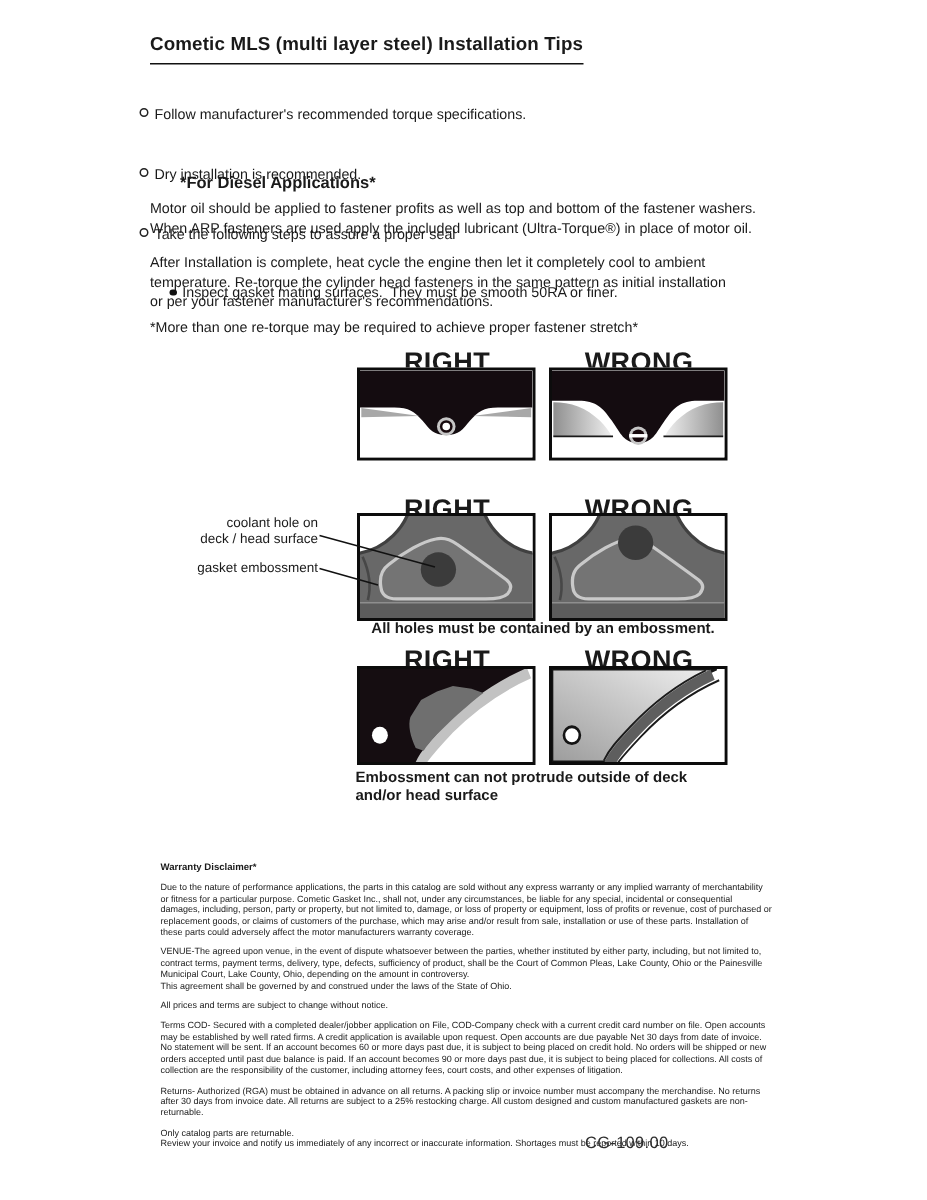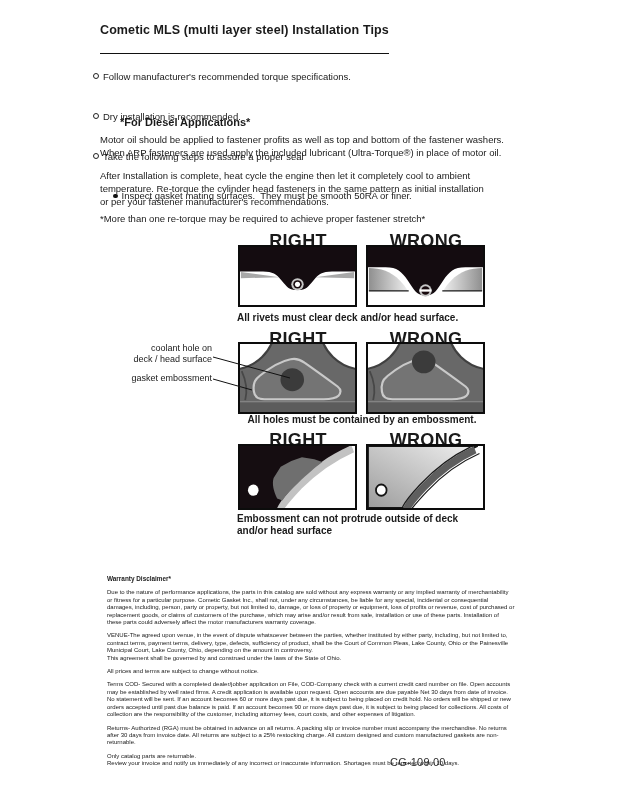--- a/index.html
+++ b/index.html
@@ -1,19 +1,19 @@
 <!DOCTYPE html>
 <html><head>
 <meta charset="utf-8">
 <style>
   html,body{margin:0;padding:0;background:#ffffff;}
   .page{position:relative;width:618px;height:800px;background:#ffffff;overflow:hidden;
         font-family:"Liberation Sans","DejaVu Sans",sans-serif;color:#1a1a1a;}
   .abs{position:absolute;}
-  .title{font-size:12.5px;font-weight:bold;border-bottom:1.6px solid #111;padding-bottom:16px;letter-spacing:.1px;}
+  .title{font-size:12.5px;font-weight:bold;border-bottom:1.6px solid #111;padding-bottom:6px;letter-spacing:.1px;}
   .tips{font-size:9.5px;line-height:13.2px;white-space:pre-wrap;}
   .tiprow{display:flex;align-items:baseline;}
   .circ{flex:0 0 auto;width:4px;height:4px;border:1px solid #222;border-radius:50%;margin-right:4px;position:relative;top:-1px;}
   .dot{flex:0 0 auto;width:4.5px;height:4.5px;background:#111;border-radius:50%;margin-right:4px;position:relative;top:-1px;}
   .sub{margin-left:20px;}
   .h2{font-size:11px;font-weight:bold;margin-left:20px;}
   .para{font-size:9.5px;line-height:13px;white-space:pre-line;}
   .dlabel{font-size:18px;font-weight:bold;text-align:center;width:120px;letter-spacing:.3px;}
   .dbox{border:2.5px solid #0c0c0c;background:#fff;line-height:0;}
   .caption{font-size:10px;font-weight:bold;line-height:11.5px;}
@@ -80,21 +80,20 @@
       <path d="M129,24 C116,24 104,28 94,38 C90,42 87,46 85,50 L129,50 Z" fill="url(#g2)"></path>
       <path d="M0,0 H130 V23 H110 C97,23 92,28 85,38 C78,48 76,55 65,55 C54,55 52,48 45,38 C38,28 33,23 20,23 H0 Z" fill="#140c10"></path>
       <line x1="1" y1="50" x2="46" y2="50" stroke="#1a1a1a" stroke-width="1.4"></line>
       <line x1="84" y1="50" x2="129" y2="50" stroke="#1a1a1a" stroke-width="1.4"></line>
       <circle cx="65" cy="49.5" r="7" fill="#c6c6c6"></circle>
       <circle cx="65" cy="49.5" r="4.8" fill="#17090d"></circle>
       <rect x="58.2" y="48.2" width="13.6" height="2.6" fill="#ffffff"></rect>
     </svg>
   </div>
 
-  <div class="abs caption" style="left:237px;top:312px;">All rivets must clear deck and/or head surface.</div>
 
   <div class="abs dlabel" style="left:238px;top:329px;">RIGHT</div>
   <div class="abs dlabel" style="left:366px;top:329px;">WRONG</div>
 
   <div class="abs annot" style="left:108px;top:343px;white-space:pre-line;text-align:right;">coolant hole on
 deck / head surface</div>
   <div class="abs annot" style="left:108px;top:373px;">gasket embossment</div>
 
   <div class="abs dbox" style="left:238px;top:342px;">
     <svg width="115" height="68" viewBox="0 0 132 80" preserveAspectRatio="none">

